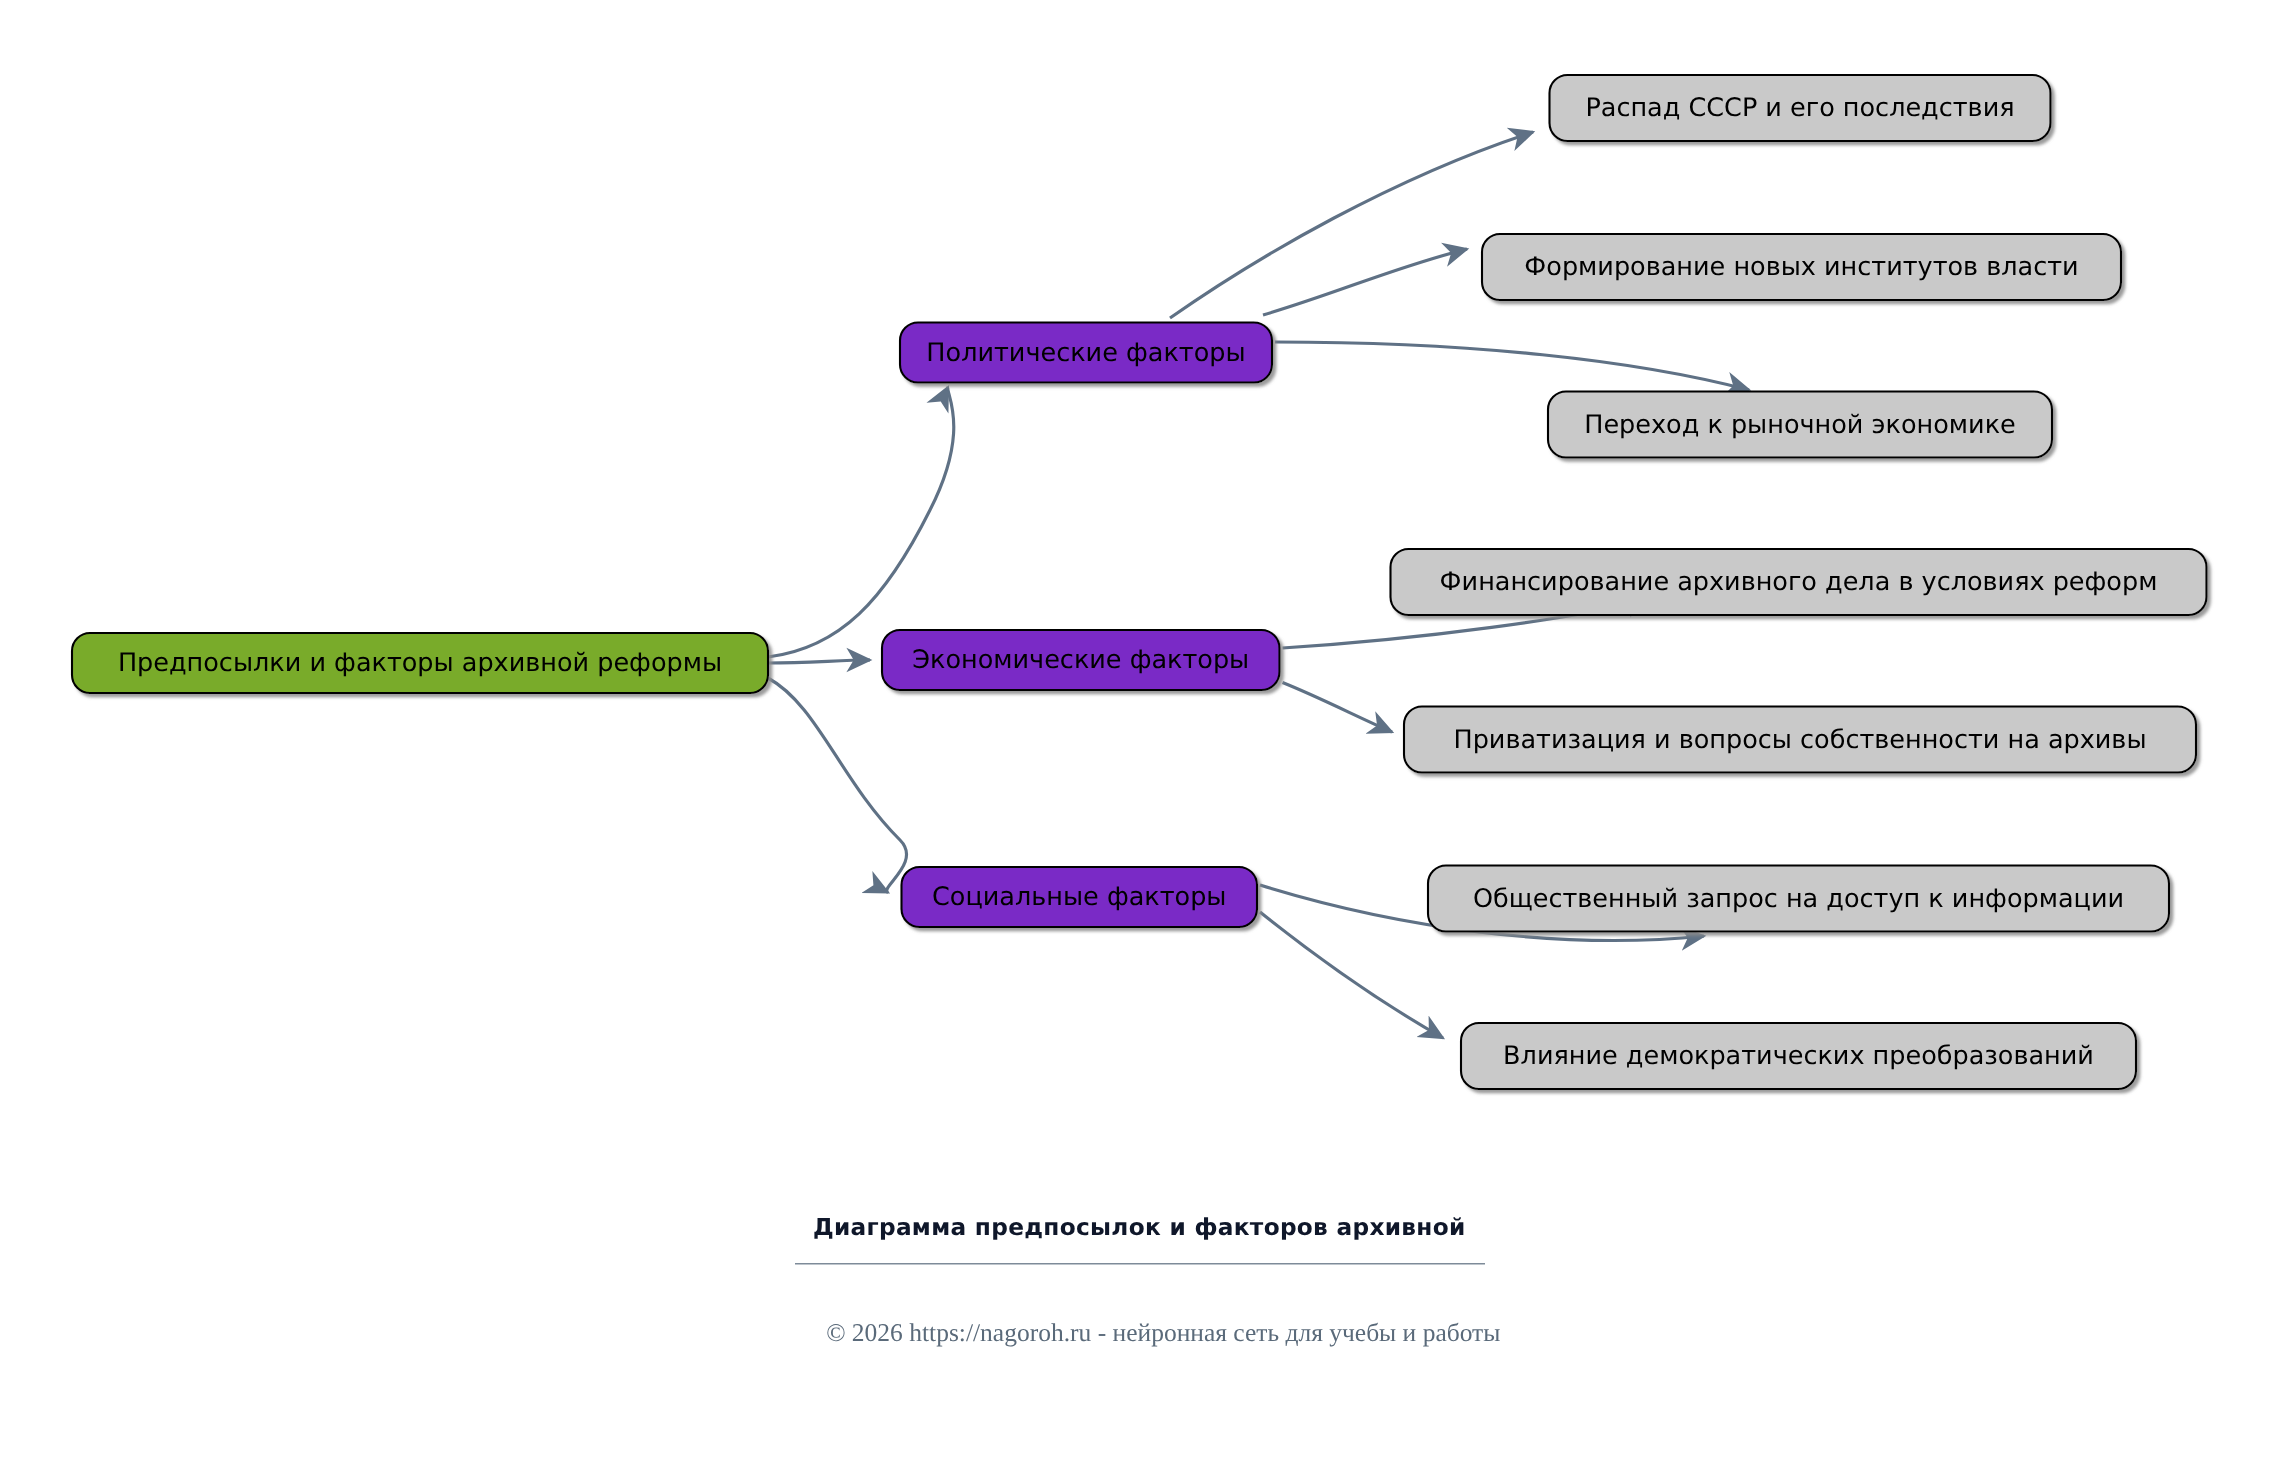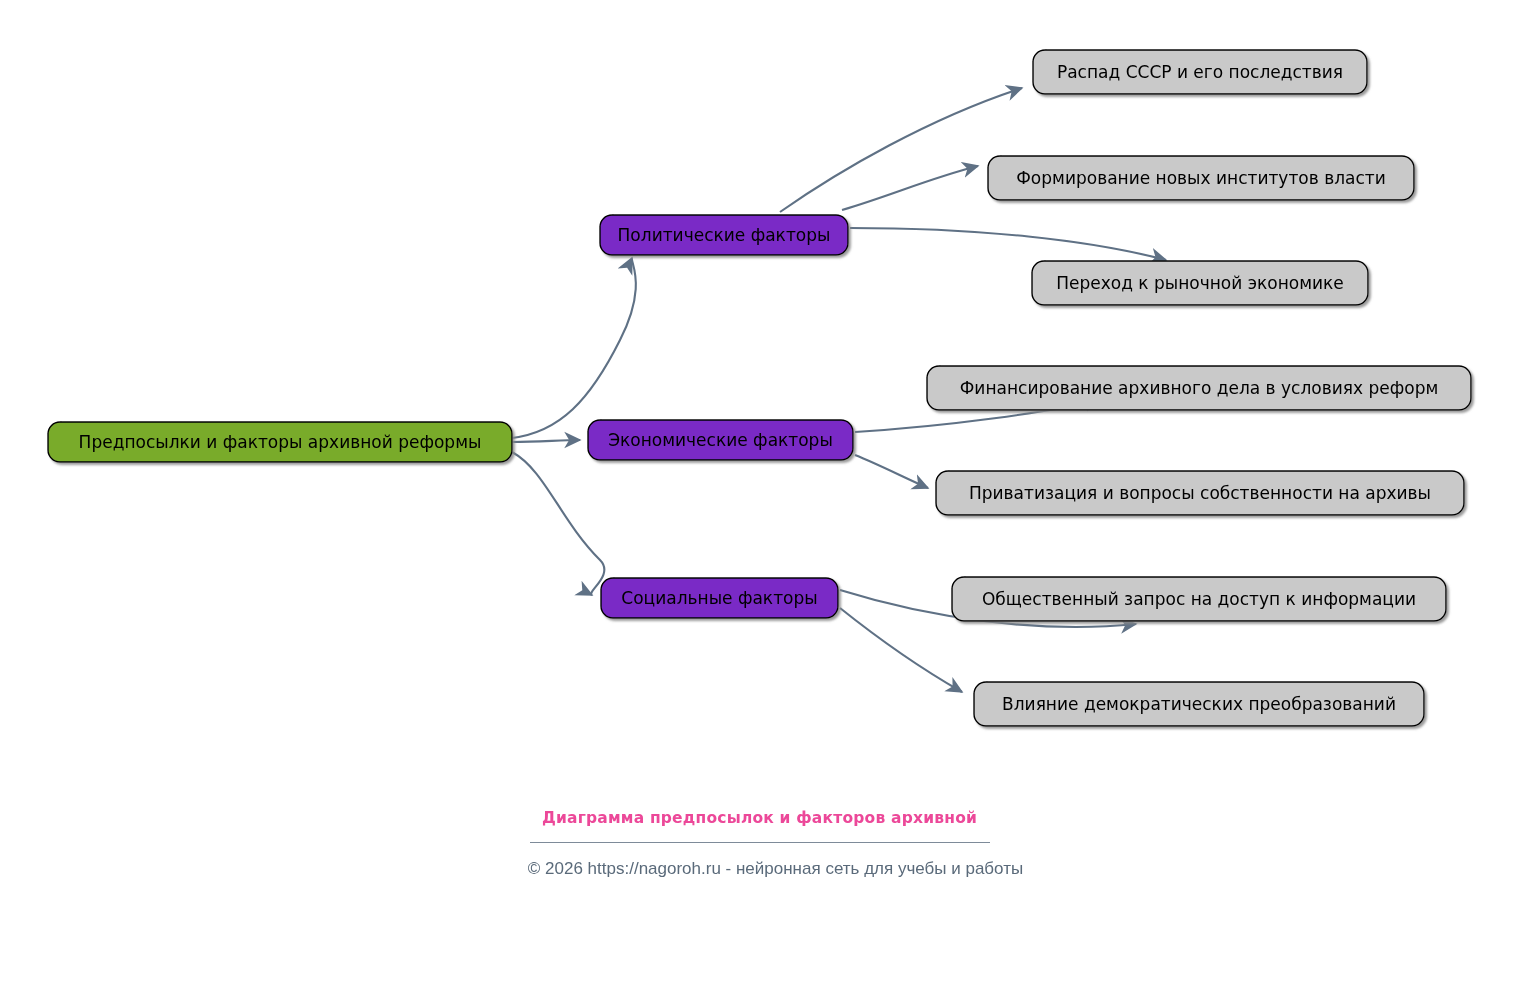--- a/index.html
+++ b/index.html
@@ -49,33 +49,33 @@
     left: 0;
     top: 808px;
     width: 1519px;
     text-align: center;
     user-select: none;
   }
   .footer-title {
     font-family: "DejaVu Sans", sans-serif;
     font-size: 15.5px;
     font-weight: bold;
-    color: #ec4899;
+    color: #0f172a;
     line-height: 21px;
     letter-spacing: 0.2px;
   }
   .footer-rule {
     width: 460px;
     height: 0;
     margin: 13px auto 0 auto;
     border-top: 1.5px solid #7e8b99;
   }
   .footer-copy {
-    margin-top: 14px;
-    font-family: Liberation Sans, sans-serif;
+    margin-top: 34px;
+    font-family: Liberation Serif, serif;
     font-size: 17px;
     color: #5a6a7a;
     line-height: 24px;
     padding-left: 32px;
   }
 </style>
 </head>
 <body>
 
 <div id="diagram-root">

